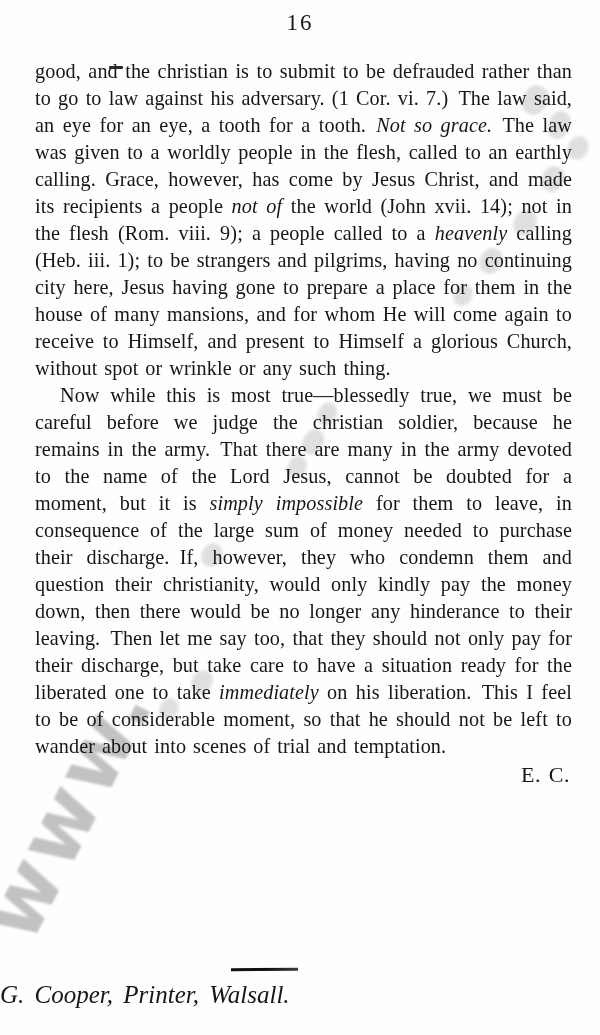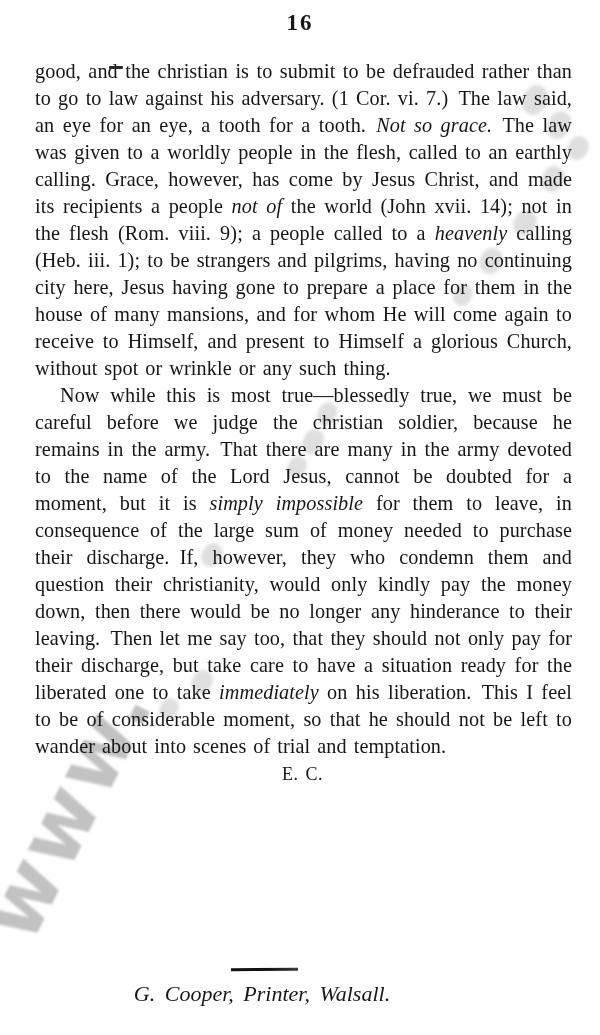--- a/index.html
+++ b/index.html
@@ -6,48 +6,48 @@
   .page {
     position:relative;
     width:600px; height:1035px;
     background:var(--paper, #fefefe);
     font-family:"Liberation Serif", "DejaVu Serif", serif;
     color:var(--ink, #161616);
     overflow:hidden;
   }
   .pagenum {
     position:absolute; top:10px; left:0; width:600px;
-    text-align:center; font-size:23px; letter-spacing:2px;font-weight:bold;
+    text-align:center; font-size:23px; letter-spacing:2px;
   }
   .body {
     position:absolute; top:58px; left:35px; width:537px;
     font-size:20.2px; line-height:27px;
     text-align:justify; text-justify:inter-word;
     word-spacing:0.09em; letter-spacing:0.1px;
     z-index:2;
   }
   .para { margin:0; }
   .para.indent { text-indent:25px; }
   .para i { font-style:italic; }
   .sig {
-    text-align:center; padding-right:2px; margin-top:1px;
-    font-size:18px; letter-spacing:0.5px;
+    text-align:right; padding-right:2px; margin-top:1px;
+    font-size:22px; letter-spacing:0.5px;
   }
   .artifact {
     position:absolute; left:109px; top:66px; width:14px; height:2.5px;
     background:#2a2a2a; z-index:3; border-radius:1px;
   }
   .footer-rule {
     position:absolute; left:231px; top:968px; width:67px; height:2.5px;
     background:linear-gradient(to right, #111 0 55%, #3d3d3d 100%);
     transform:rotate(-0.4deg); z-index:2;
   }
   .imprint {
     position:absolute; left:0; top:981px; width:524px;
-    text-align:center; font-style:italic; font-size:22px;
+    font-style:italic; font-size:25px;
     word-spacing:4px; z-index:2;font-family:Liberation Serif, serif;
   }
   .watermark {
     position:absolute; left:42px; top:868px;
     font-family:"DejaVu Sans", sans-serif; font-weight:bold;
     font-size:84px; line-height:84px; letter-spacing:4px;
     color:var(--wm, #c2c2c2);
     transform-origin:0 100%; transform:rotate(-63deg);
     filter:blur(0.8px);
     z-index:1; white-space:nowrap;

